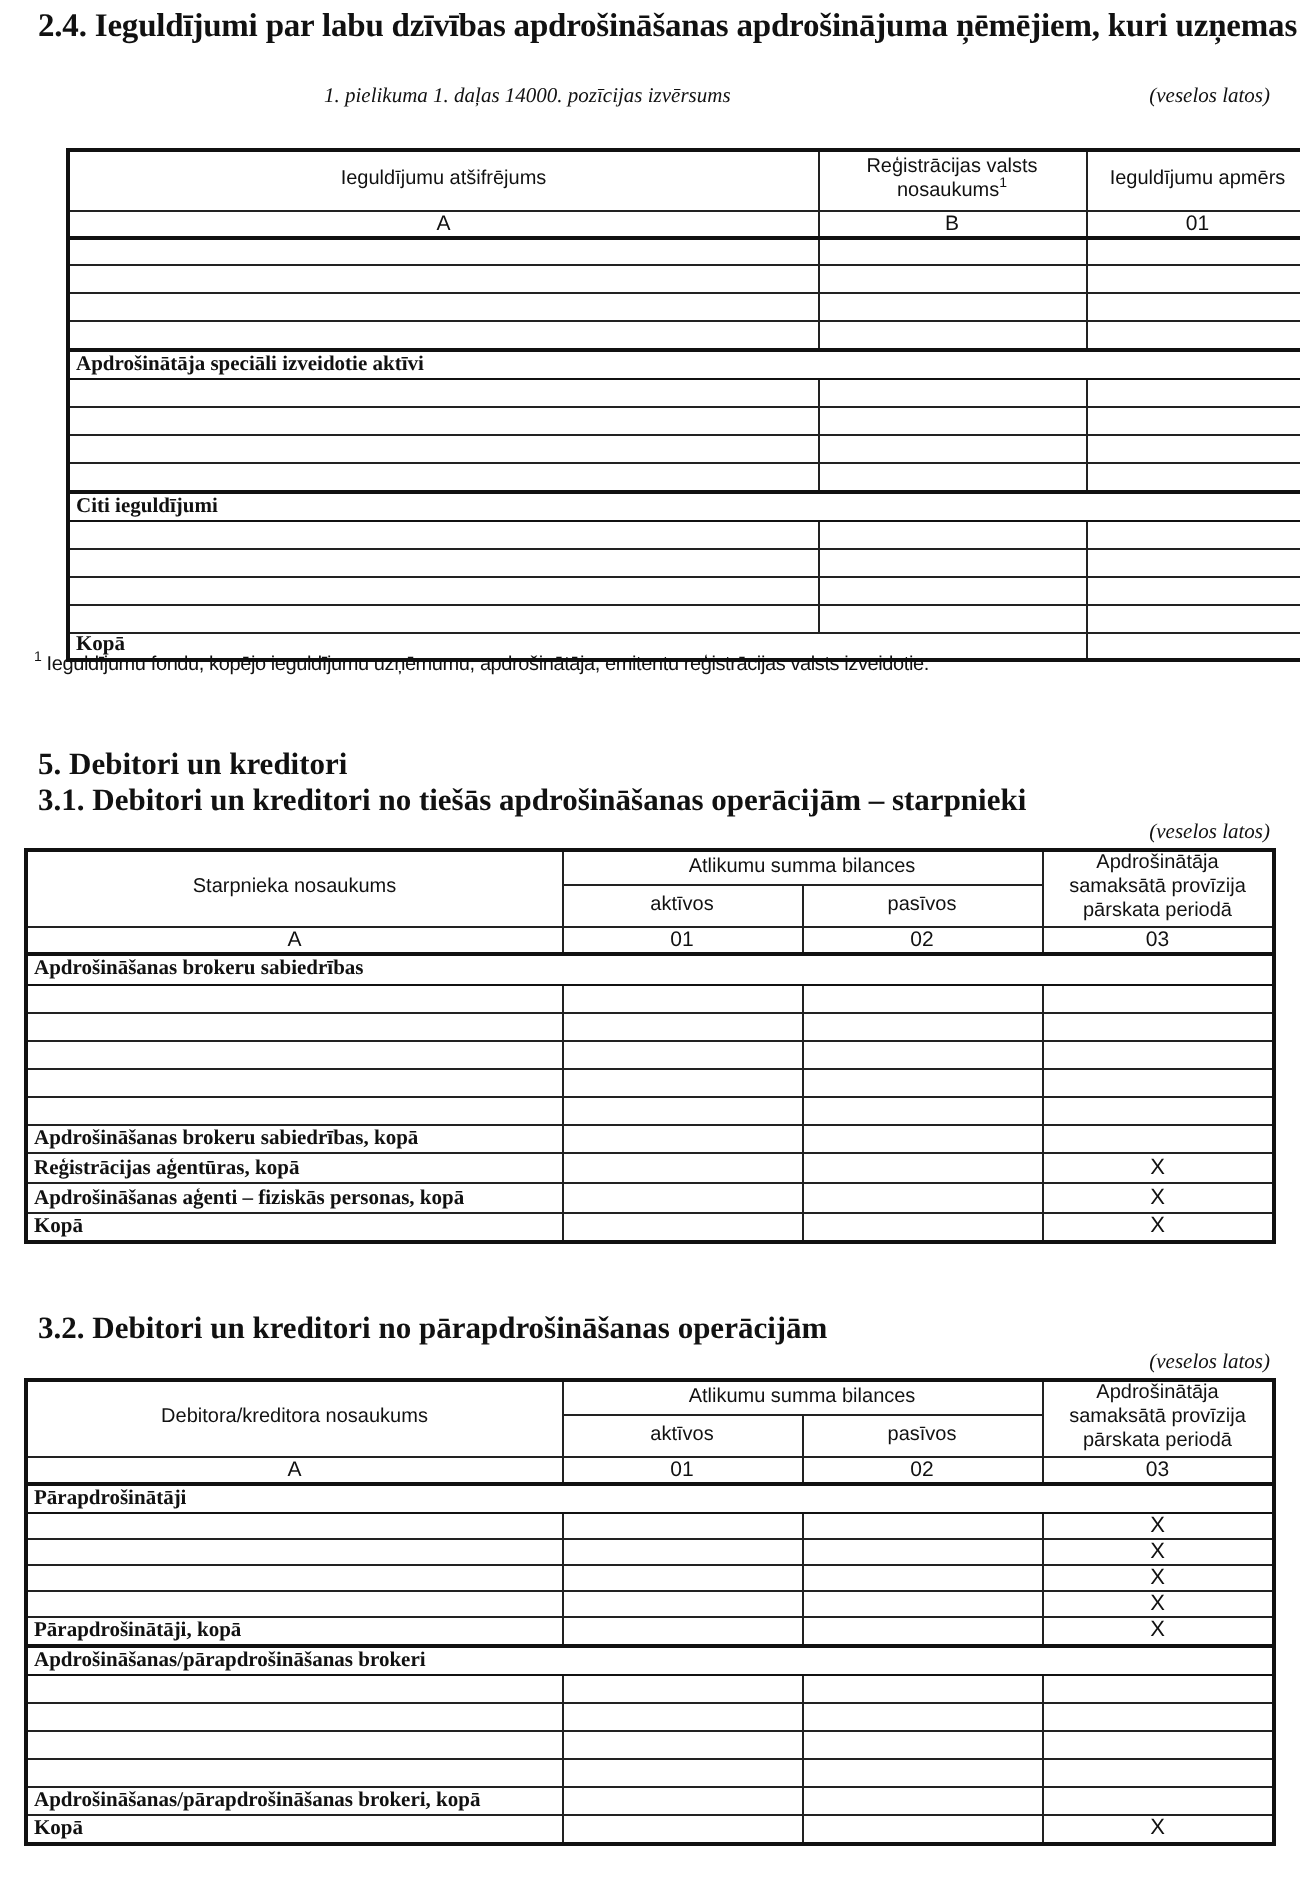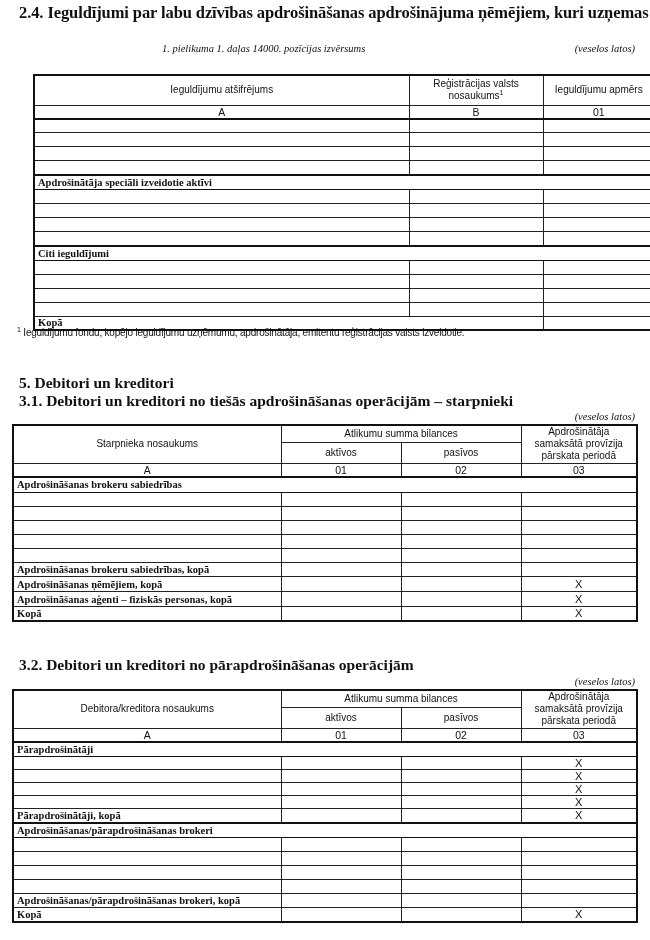--- a/index.html
+++ b/index.html
@@ -191,21 +191,21 @@
         <td></td>
         <td></td>
       </tr>
   <tr class="tot" style="height:14px">
     <td>Apdrošināšanas brokeru sabiedrības, kopā</td>
     <td></td>
         <td></td>
     <td class="x"></td>
   </tr>
   <tr class="tot" style="height:15px">
-    <td>Apdrošināšanas ņēmējiem, kopā</td>
+    <td>Reģistrācijas aģentūras, kopā</td>
     <td></td>
         <td></td>
     <td class="x">X</td>
   </tr>
   <tr class="tot" style="height:15px">
     <td>Apdrošināšanas aģenti – fiziskās personas, kopā</td>
     <td></td>
         <td></td>
     <td class="x">X</td>
   </tr>

